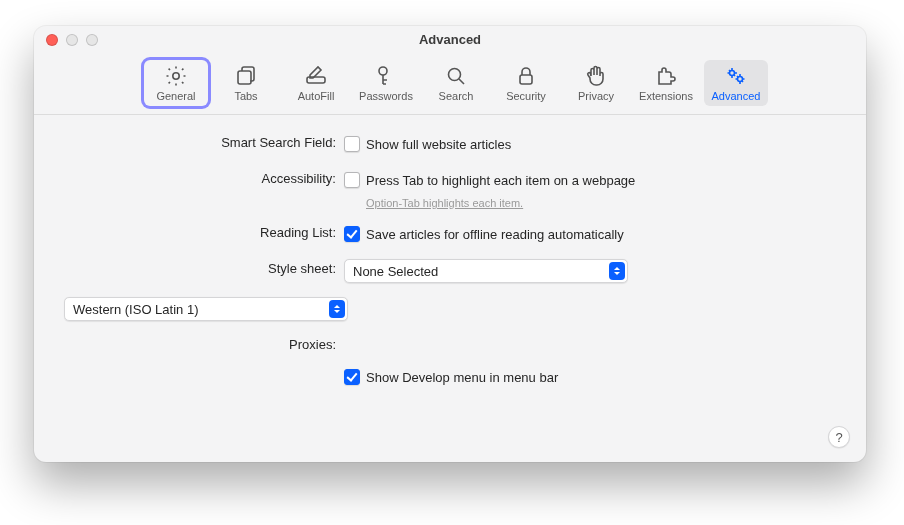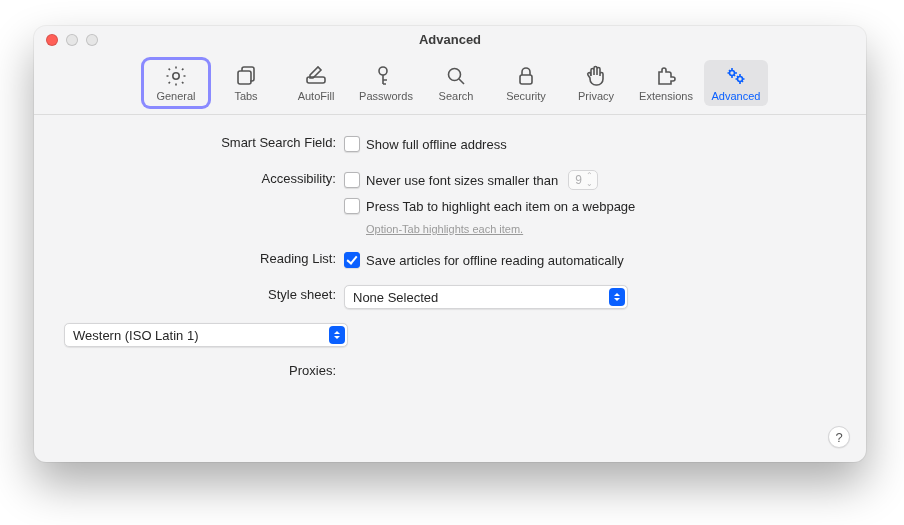--- a/index.html
+++ b/index.html
@@ -330,36 +330,28 @@
       </div>
     </div>
 
     <div class="content">
 
       <div class="row">
         <div class="lbl">Smart Search Field:</div>
         <div class="val">
           <div class="line">
             <span class="cb"></span>
-            <span>Show full offline address</span>
+            <span>Show full website articles</span>
           </div>
         </div>
       </div>
 
       <div class="row section">
         <div class="lbl">Accessibility:</div>
         <div class="val">
-          <div class="line">
-            <span class="cb"></span>
-            <span>Never use font sizes smaller than</span>
-            <span class="stepper">
-              <span>9</span>
-              <span class="chev">⌃<br>⌄</span>
-            </span>
-          </div>
           <div class="line">
             <span class="cb"></span>
             <span>Press Tab to highlight each item on a webpage</span>
           </div>
           <div class="hint">Option-Tab highlights each item.</div>
         </div>
       </div>
 
       <div class="row section">
         <div class="lbl">Reading List:</div>
@@ -389,20 +381,26 @@
           </div>
         </div>
       </div>
 
       <div class="row section">
         <div class="lbl">Proxies:</div>
       </div>
 
       <div class="row section">
         <div class="lbl"></div>
+        <div class="val">
+          <div class="line">
+            <span class="cb checked"></span>
+            <span>Show Develop menu in menu bar</span>
+          </div>
+        </div>
       </div>
 
     </div>
 
     <div class="help">
       <span>?</span>
     </div>
 
   </div>
 </div>

